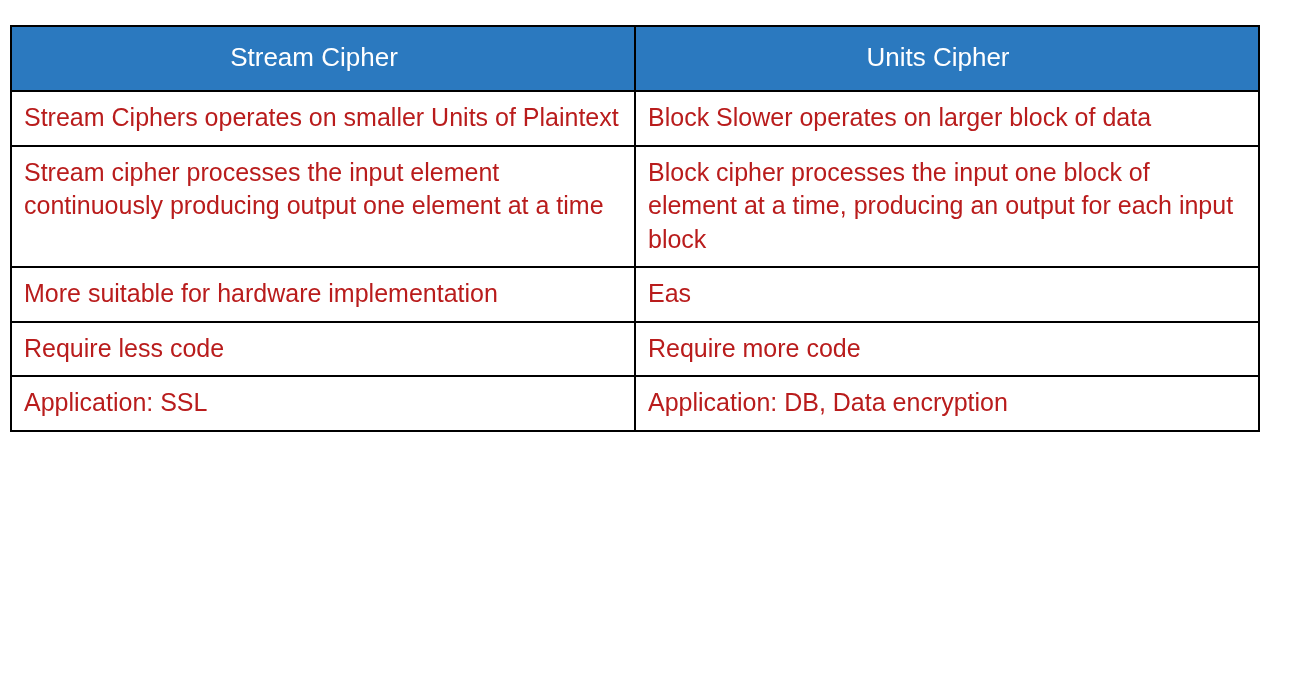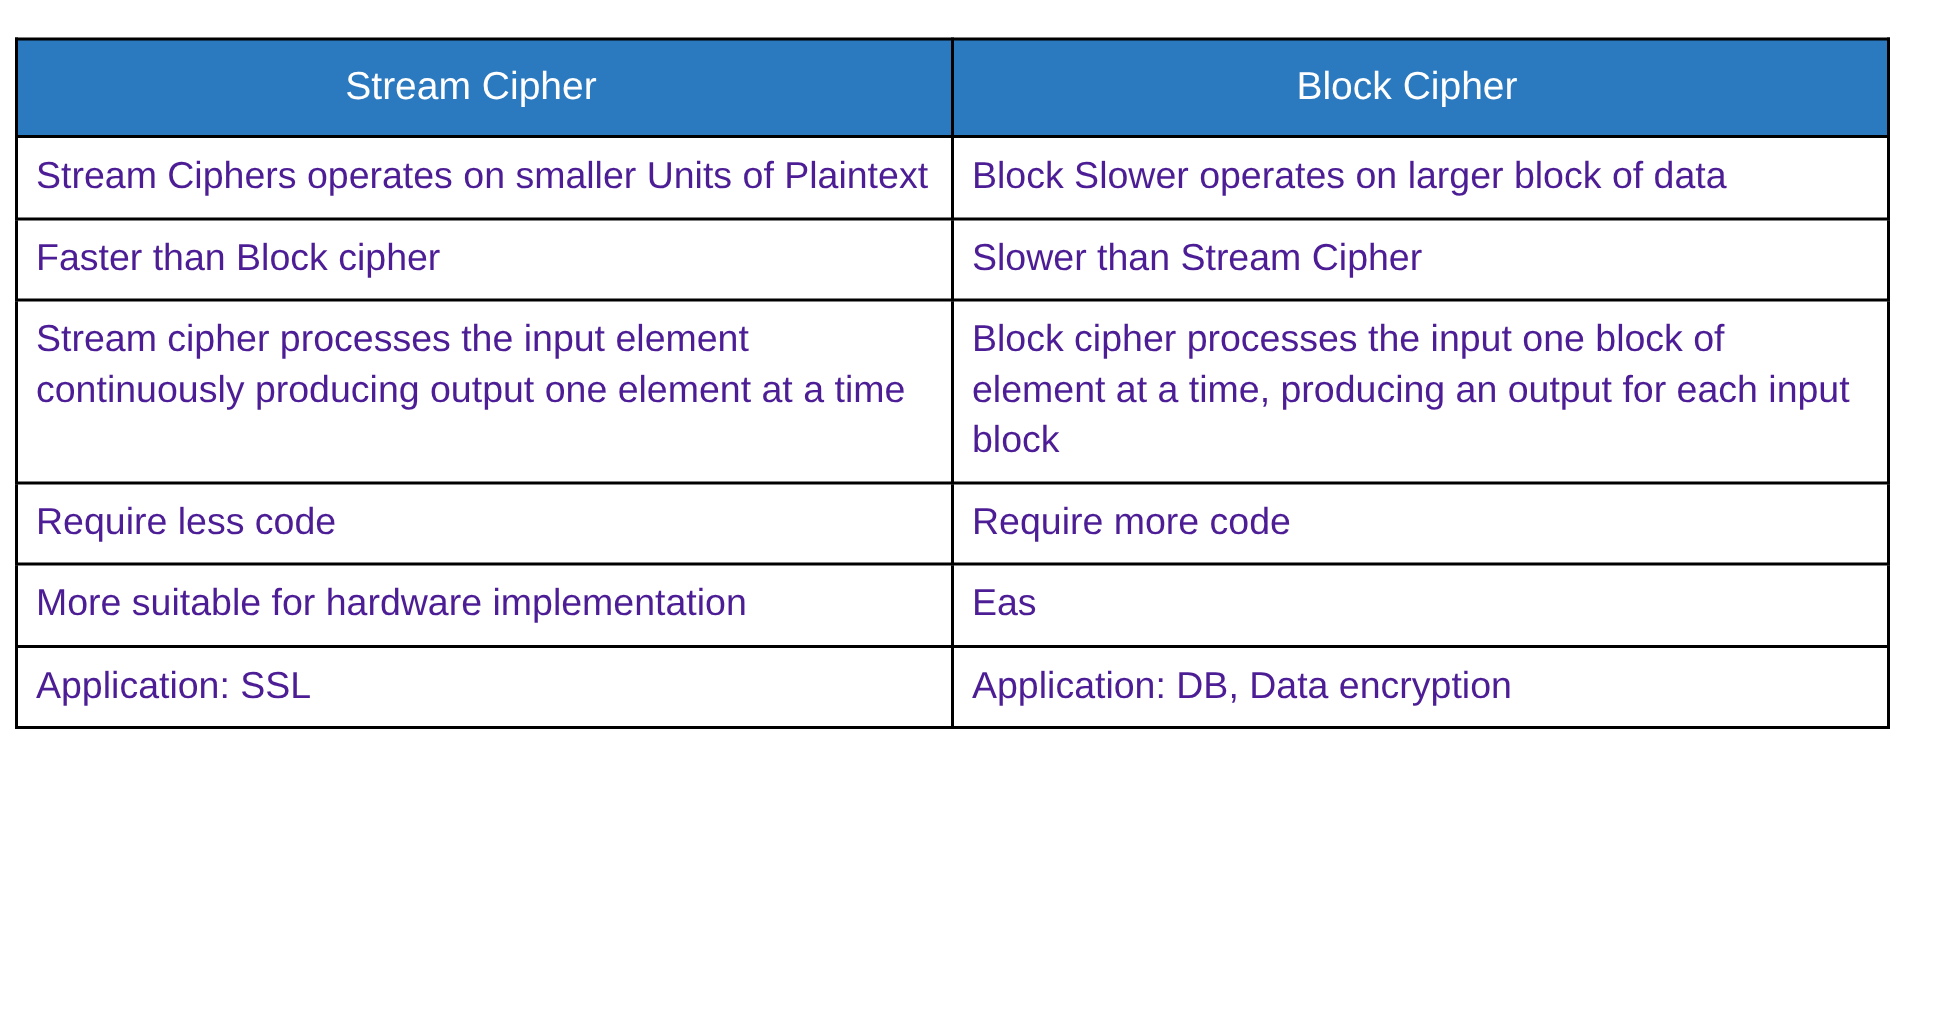--- a/index.html
+++ b/index.html
@@ -49,21 +49,21 @@
     font-weight: normal;
     font-size: 26px;
     line-height: 1.25;
     text-align: center;
     padding: 14px 28px 16px 10px;
     height: 65px;
   }
 
   
   .cmp-table tbody td {
-    color: #4c1d95;
+    color: #b91c1c;
     font-weight: normal;
     font-size: 25px;
     line-height: 1.34;
     text-align: left;
     padding: 9px 14px 10px 12px;
   }
 
   .cell-text {
     display: block;
   }
@@ -75,68 +75,60 @@
 
   <table class="cmp-table">
     <colgroup>
       <col class="col-left">
       <col class="col-right">
     </colgroup>
 
     <thead>
       <tr>
         <th>Stream Cipher</th>
-        <th>Block Cipher</th>
+        <th>Units Cipher</th>
       </tr>
     </thead>
 
     <tbody>
 
       <tr>
         <td>
           <span class="cell-text">Stream Ciphers operates on smaller Units of Plaintext</span>
         </td>
         <td>
           <span class="cell-text">Block Slower operates on larger block of data</span>
         </td>
       </tr>
 
-      <tr>
-        <td>
-          <span class="cell-text">Faster than Block cipher</span>
-        </td>
-        <td>
-          <span class="cell-text">Slower than Stream Cipher</span>
-        </td>
-      </tr>
 
       <tr>
         <td>
           <span class="cell-text">Stream cipher processes the input element continuously producing output one element at a time</span>
         </td>
         <td>
           <span class="cell-text">Block cipher processes the input one block of element at a time, producing an output for each input block</span>
         </td>
       </tr>
 
       <tr>
         <td>
-          <span class="cell-text">Require less code</span>
+          <span class="cell-text">More suitable for hardware implementation</span>
         </td>
         <td>
-          <span class="cell-text">Require more code</span>
+          <span class="cell-text">Eas</span>
         </td>
       </tr>
 
       <tr>
         <td>
-          <span class="cell-text">More suitable for hardware implementation</span>
+          <span class="cell-text">Require less code</span>
         </td>
         <td>
-          <span class="cell-text">Eas</span>
+          <span class="cell-text">Require more code</span>
         </td>
       </tr>
 
 
       <tr>
         <td>
           <span class="cell-text">Application: SSL</span>
         </td>
         <td>
           <span class="cell-text">Application: DB, Data encryption</span>

